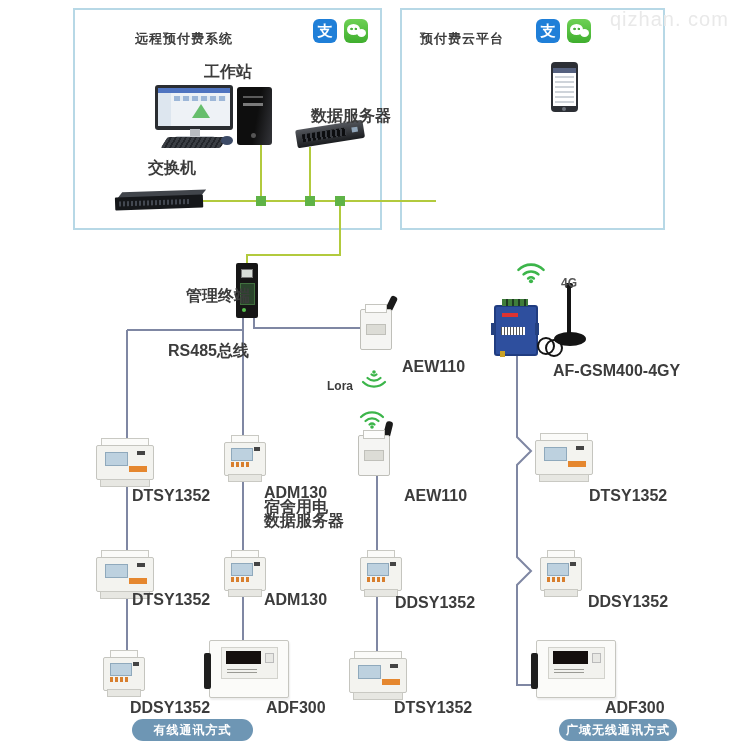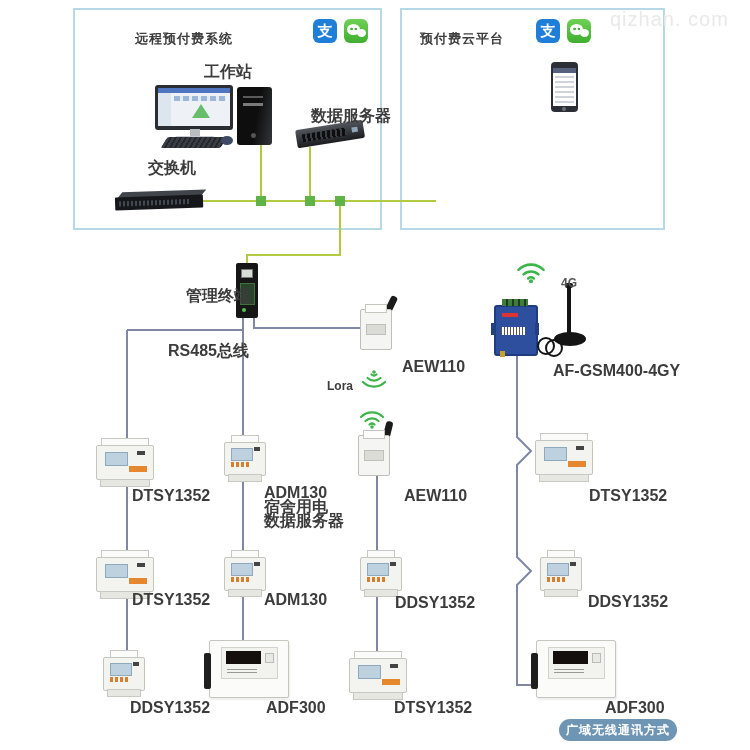--- a/index.html
+++ b/index.html
@@ -418,15 +418,16 @@
       <i class="ant"></i>
       <i class="panel">
         <i class="seg" style="left:6px;top:5px;"></i>
       </i>
       <i class="led"></i>
       <i class="sq"></i>
       <i class="tline"></i>
   </div>
   <div class="lbl" style="left:605px;top:699px;">ADF300</div>
 
+  <div class="pill" style="left:132px;top:719px;width:121px;">有线通讯方式</div>
   <div class="pill" style="left:511px;top:719px;width:118px;margin-left:48px;">广域无线通讯方式</div>
 
 </div>
 
 </body></html>

